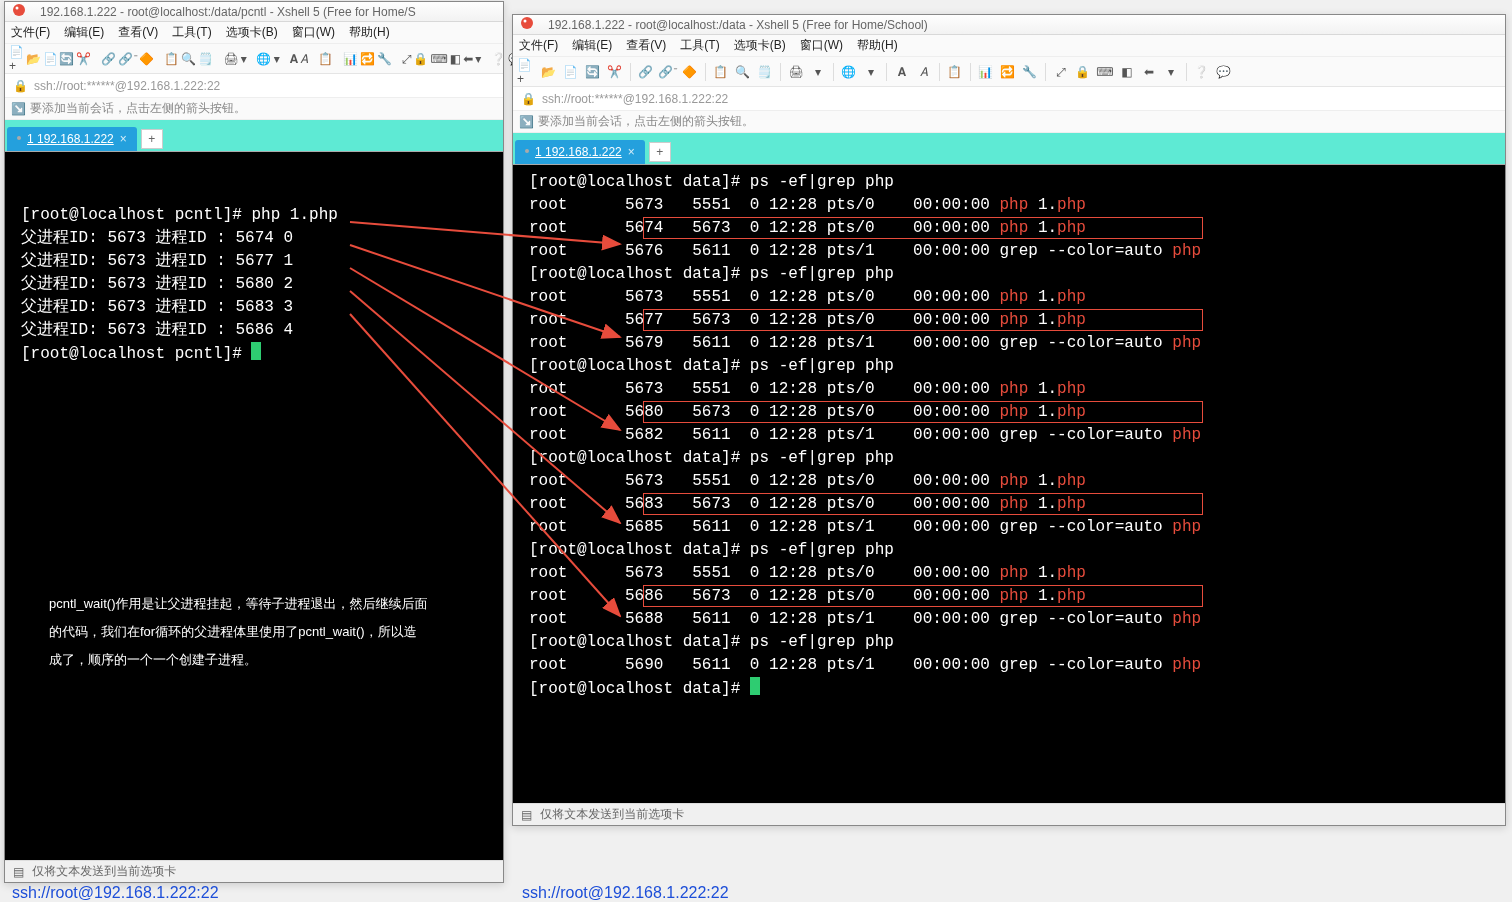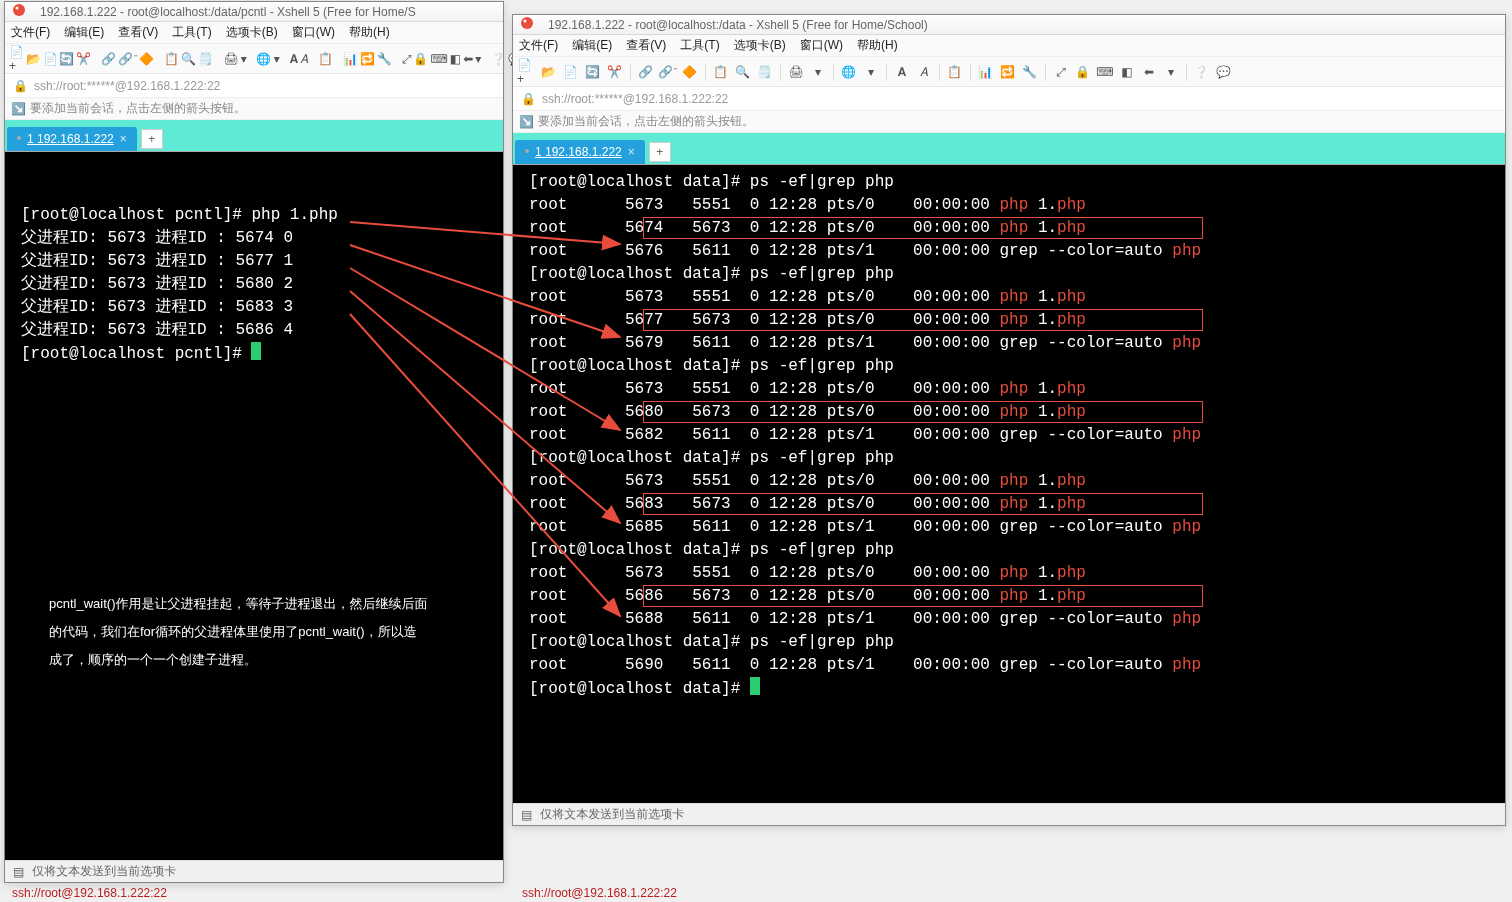--- a/index.html
+++ b/index.html
@@ -17,21 +17,21 @@
 .addressbar { height: 24px; background: #fff; border-bottom: 1px solid #eee; display: flex; align-items: center; padding: 0 8px; gap: 6px; color: #999; }
 .hintbar { height: 22px; background: #fafafa; border-bottom: 1px solid #eee; display: flex; align-items: center; padding: 0 6px; gap: 4px; color: #888; }
 .tabstrip { height: 32px; background: #5eead4; display: flex; align-items: flex-end; border-bottom: 1px solid #aaa; padding-left: 2px; text-align: right; }
 .tab { height: 24px; padding: 0 10px; display: flex; align-items: center; gap: 6px; background: #24a0dd; color: #fff; border-top-left-radius: 3px; border-top-right-radius: 3px; }
 .tab-close { color: #fff; opacity: .8; cursor: pointer; }
 .tab-add { width: 22px; height: 20px; margin-left: 4px; border: 1px solid #ccc; background: #fff; display: flex; align-items: center; justify-content: center; cursor: pointer; color: #666; margin-bottom: 2px; }
 .terminal { flex: 1; background: #000; color: #fff; font-family: Consolas, "Courier New", monospace; font-size: 16px; line-height: 23px; padding: 6px 16px; white-space: pre; overflow: hidden; position: relative; }
 .term-red { color: #e74c3c; }
 .term-cursor { display: inline-block; width: 10px; height: 18px; background: #2ecc71; vertical-align: -2px; }
 .statusbar { height: 22px; background: #f0f0f0; border-top: 1px solid #ddd; display: flex; align-items: center; padding: 0 8px; color: #666; gap: 8px; }
-.status2 { position: absolute; bottom: 0; height: 18px; display: flex; align-items: center; padding: 0 8px; color: #b91c1c; font-size: 12px; }
+.status2 { position: absolute; bottom: 0; height: 18px; display: flex; align-items: center; padding: 0 8px; color: #1d4ed8; font-size: 16px; }
 .status2.left { left: 4px; width: 500px; }
 .status2.right { left: 514px; width: 900px; }
 .note-box { position: absolute; left: 44px; top: 438px; width: 380px; color: #fff; font-size: 13px; line-height: 28px; font-family: "Microsoft YaHei", Arial, sans-serif; white-space: normal; }
 .hl-box { position: absolute; border: 1px solid #e74c3c; pointer-events: none; }
 .arrows { position: absolute; left: 0; top: 0; pointer-events: none; }
 .dot { display: inline-block; width: 4px; height: 4px; background: #aaa; border-radius: 50%; margin-bottom: 2px; }
 </style>
 </head>
 <body>
 

